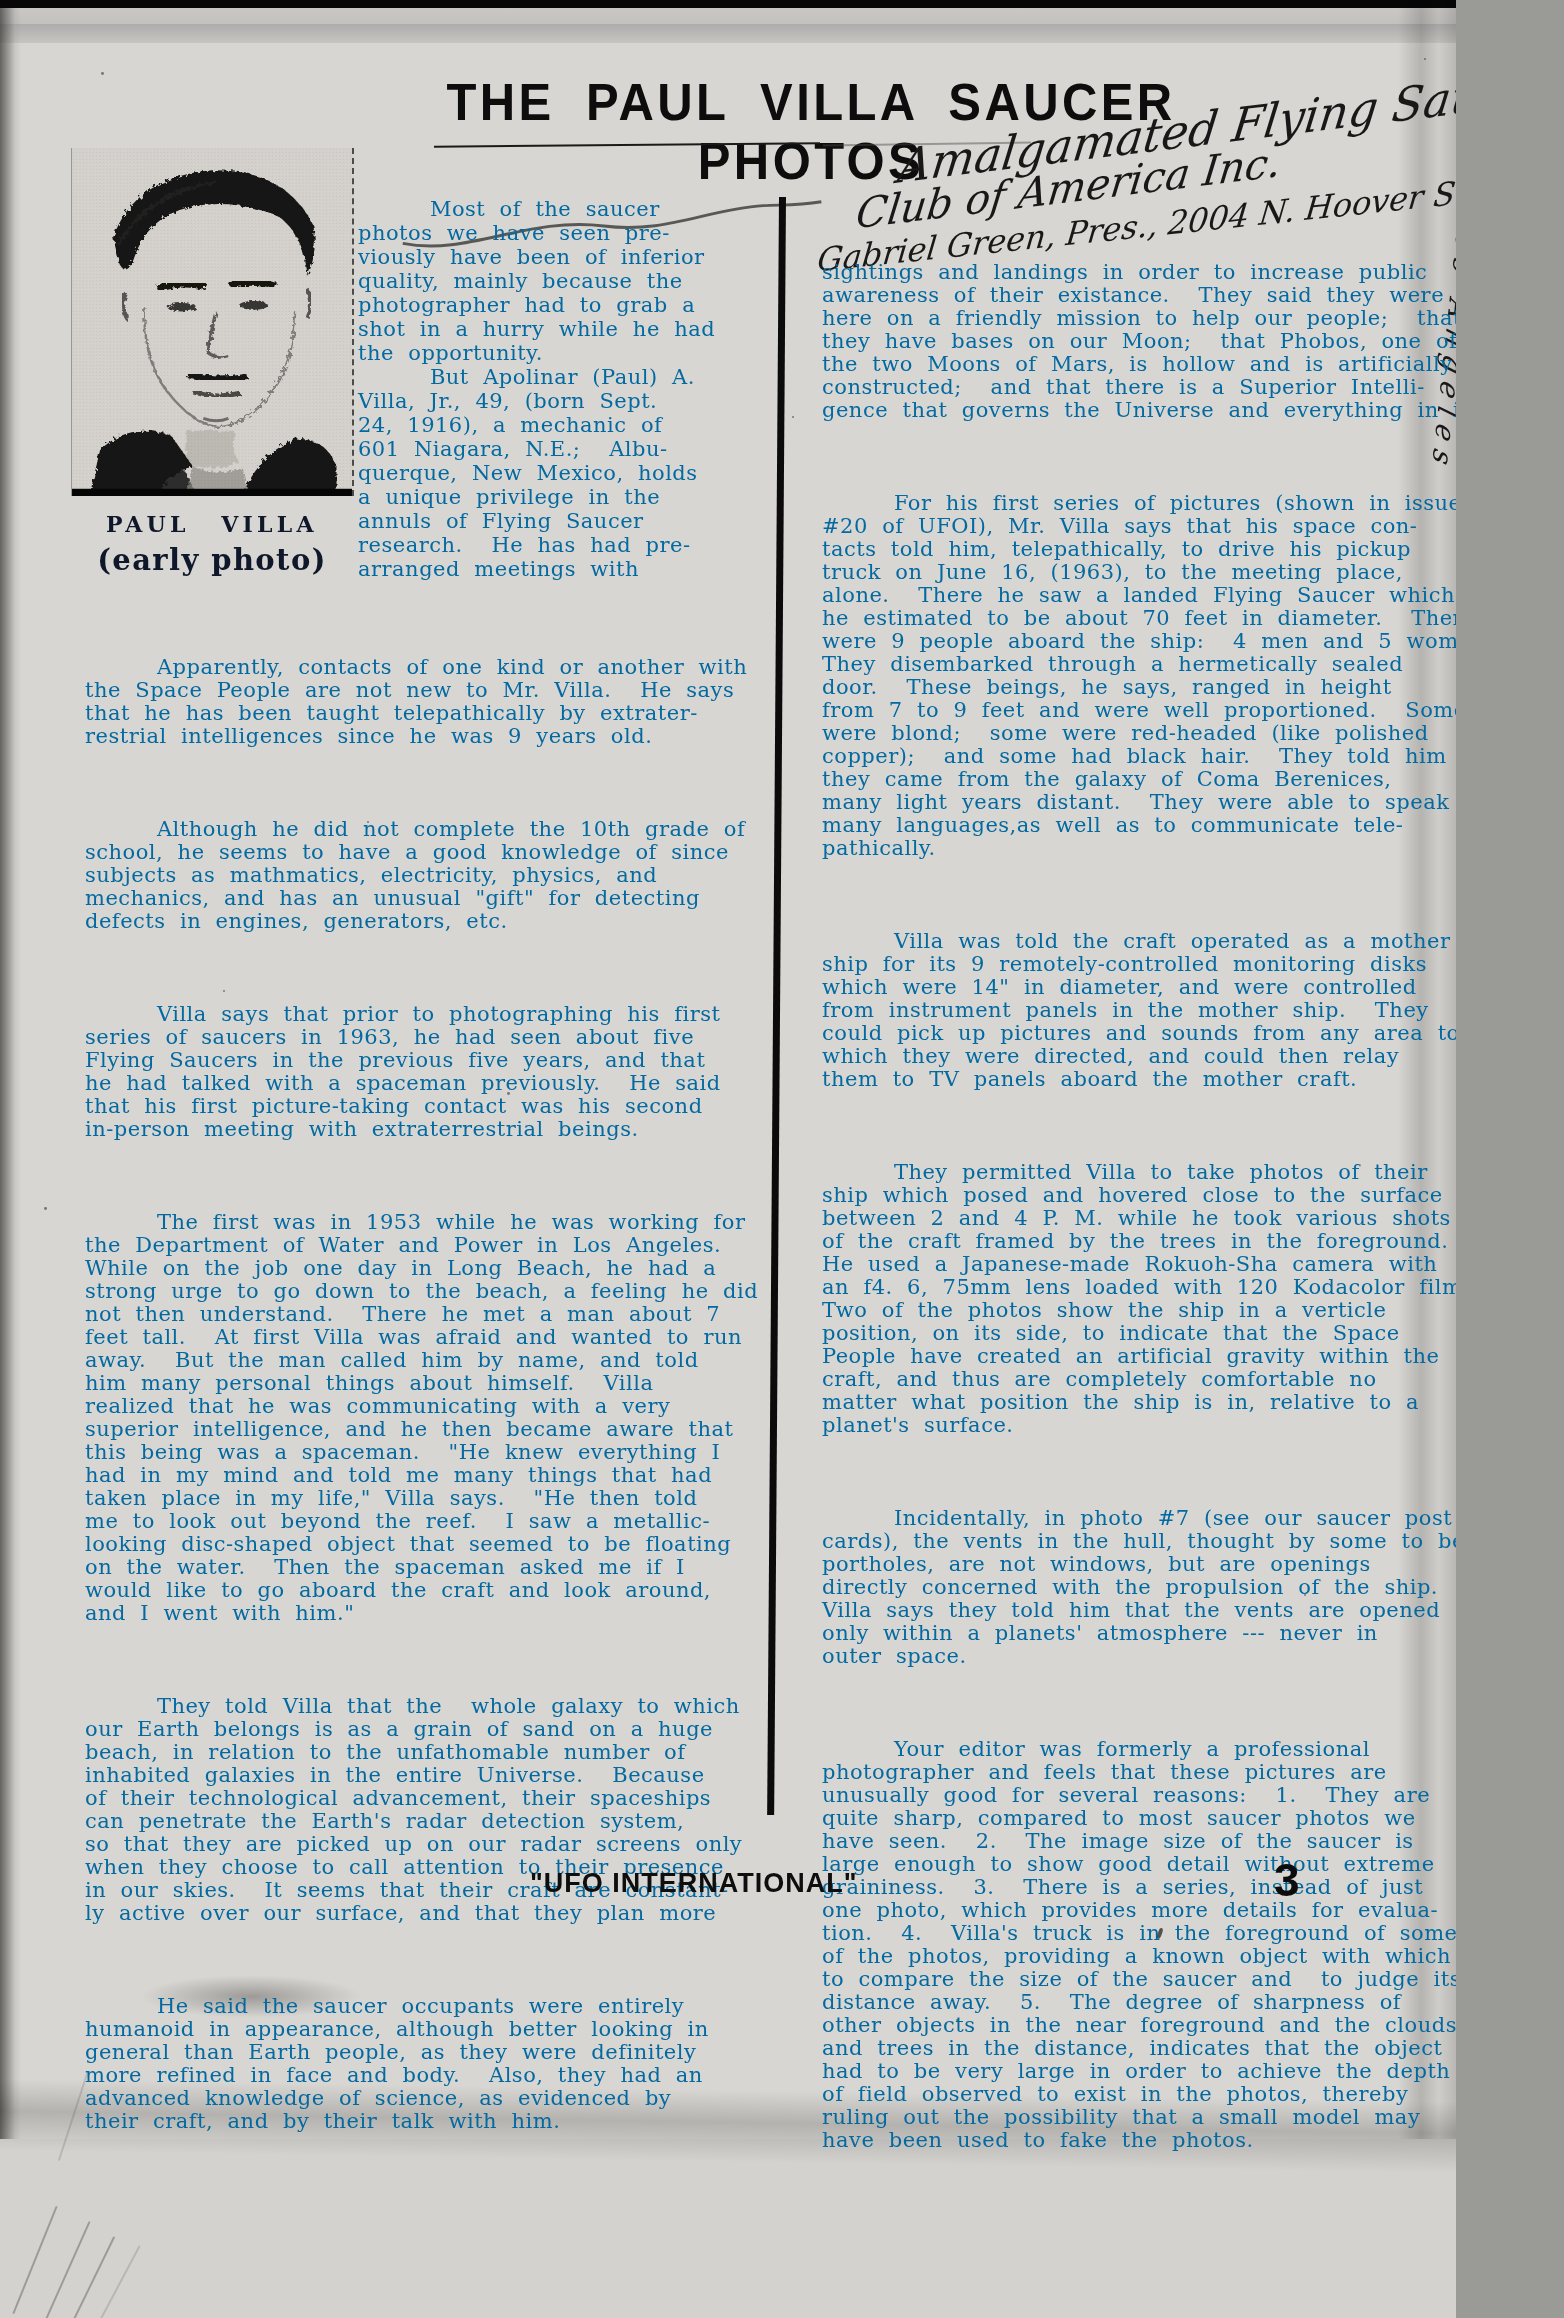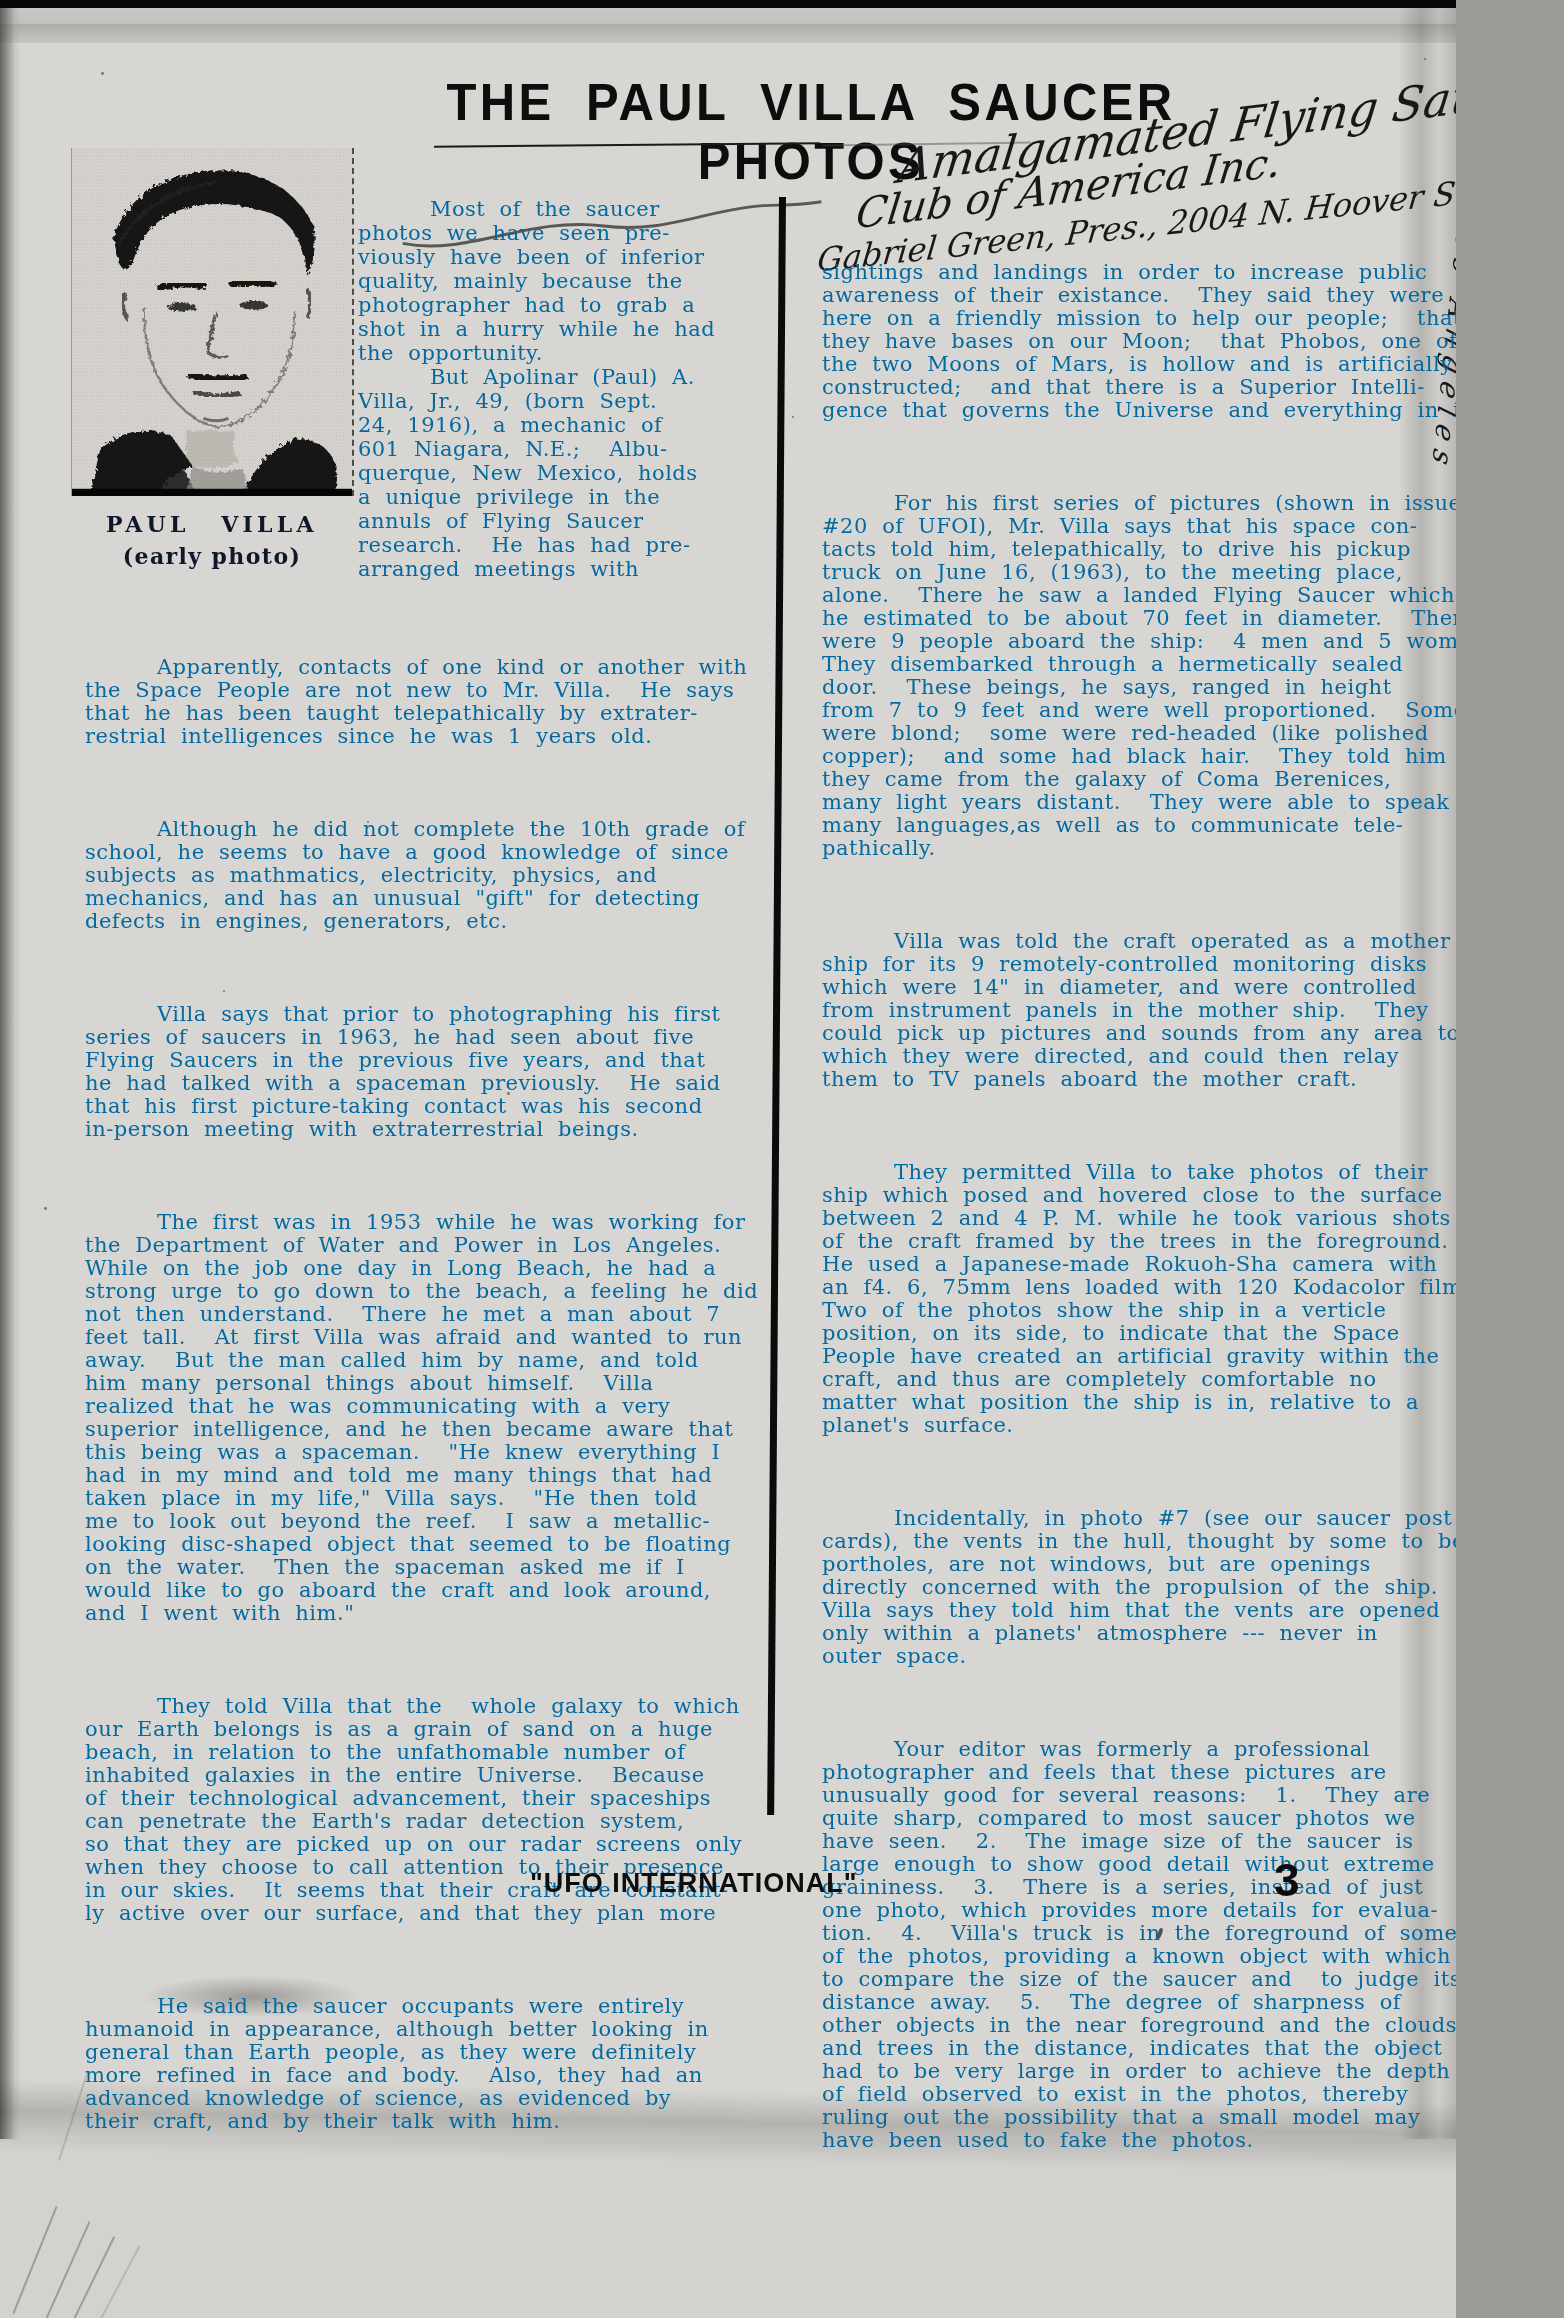--- a/index.html
+++ b/index.html
@@ -30,21 +30,21 @@
   .hw{position:absolute;font-family:"DejaVu Serif",serif;font-style:italic;color:#181818;white-space:nowrap;}
   .hw1{left:896px;top:99px;font-size:46px;transform:rotate(-7deg) skewX(-14deg);}
   .hw2{left:855px;top:164px;font-size:41px;transform:rotate(-7deg) skewX(-14deg);}
   .hw3{left:816px;top:207px;font-size:32px;transform:rotate(-6deg) skewX(-12deg);}
   .hw-vert{left:1485px;top:212px;font-size:28px;letter-spacing:8.7px;transform:rotate(96deg) skewX(-10deg);transform-origin:left top;}
   
   .photo{position:absolute;left:71px;top:148px;width:280px;height:348px;background:#d5d2cd;
          border-right:2.4px dashed rgba(30,30,30,.75);border-left:1.4px solid rgba(40,40,40,.35);}
   .caption{position:absolute;left:72px;width:280px;text-align:center;font-weight:bold;color:#0f172a;}
   .cap1{top:511px;font-size:22px;letter-spacing:4.3px;word-spacing:19.3px;}
-  .cap2{top:543px;font-size:22px;letter-spacing:1.4px;}
+  .cap2{top:543px;font-size:29px;letter-spacing:1.4px;}
   
   .txt{position:absolute;white-space:pre;font-size:21px;color:#0369a1;letter-spacing:0.5px;word-spacing:7.2px;}
   .col-narrow{left:358px;top:197px;width:415px;line-height:24px;}
   .col-left{left:73px;top:598px;width:710px;line-height:23px;}
   .col-right{left:810px;top:203px;width:700px;line-height:23px;}
   .para{margin:12px;}
   .divider{position:absolute;left:779px;top:197px;width:6.8px;height:1618px;background:#0b0b0b;transform:rotate(.42deg);transform-origin:top center;}
   .artifact-line{position:absolute;left:1490px;top:1419px;width:3.9px;height:326px;background:#141414;transform:rotate(.3deg);}
   
   .footer{position:absolute;left:530px;top:1868px;font-family:"Liberation Sans",sans-serif;font-weight:bold;
@@ -148,21 +148,21 @@
 querque, New Mexico, holds
 a unique privilege in the
 annuls of Flying Saucer
 research.  He has had pre-
 arranged meetings with</div>
 
   <div class="txt col-left">
     <p class="para">     Apparently, contacts of one kind or another with
 the Space People are not new to Mr. Villa.  He says
 that he has been taught telepathically by extrater-
-restrial intelligences since he was 1 years old.</p>
+restrial intelligences since he was 9 years old.</p>
     <p class="para">     Although he did not complete the 10th grade of
 school, he seems to have a good knowledge of since
 subjects as mathmatics, electricity, physics, and
 mechanics, and has an unusual "gift" for detecting
 defects in engines, generators, etc.</p>
     <p class="para">     Villa says that prior to photographing his first
 series of saucers in 1963, he had seen about five
 Flying Saucers in the previous five years, and that
 he had talked with a spaceman previously.  He said
 that his first picture-taking contact was his second

